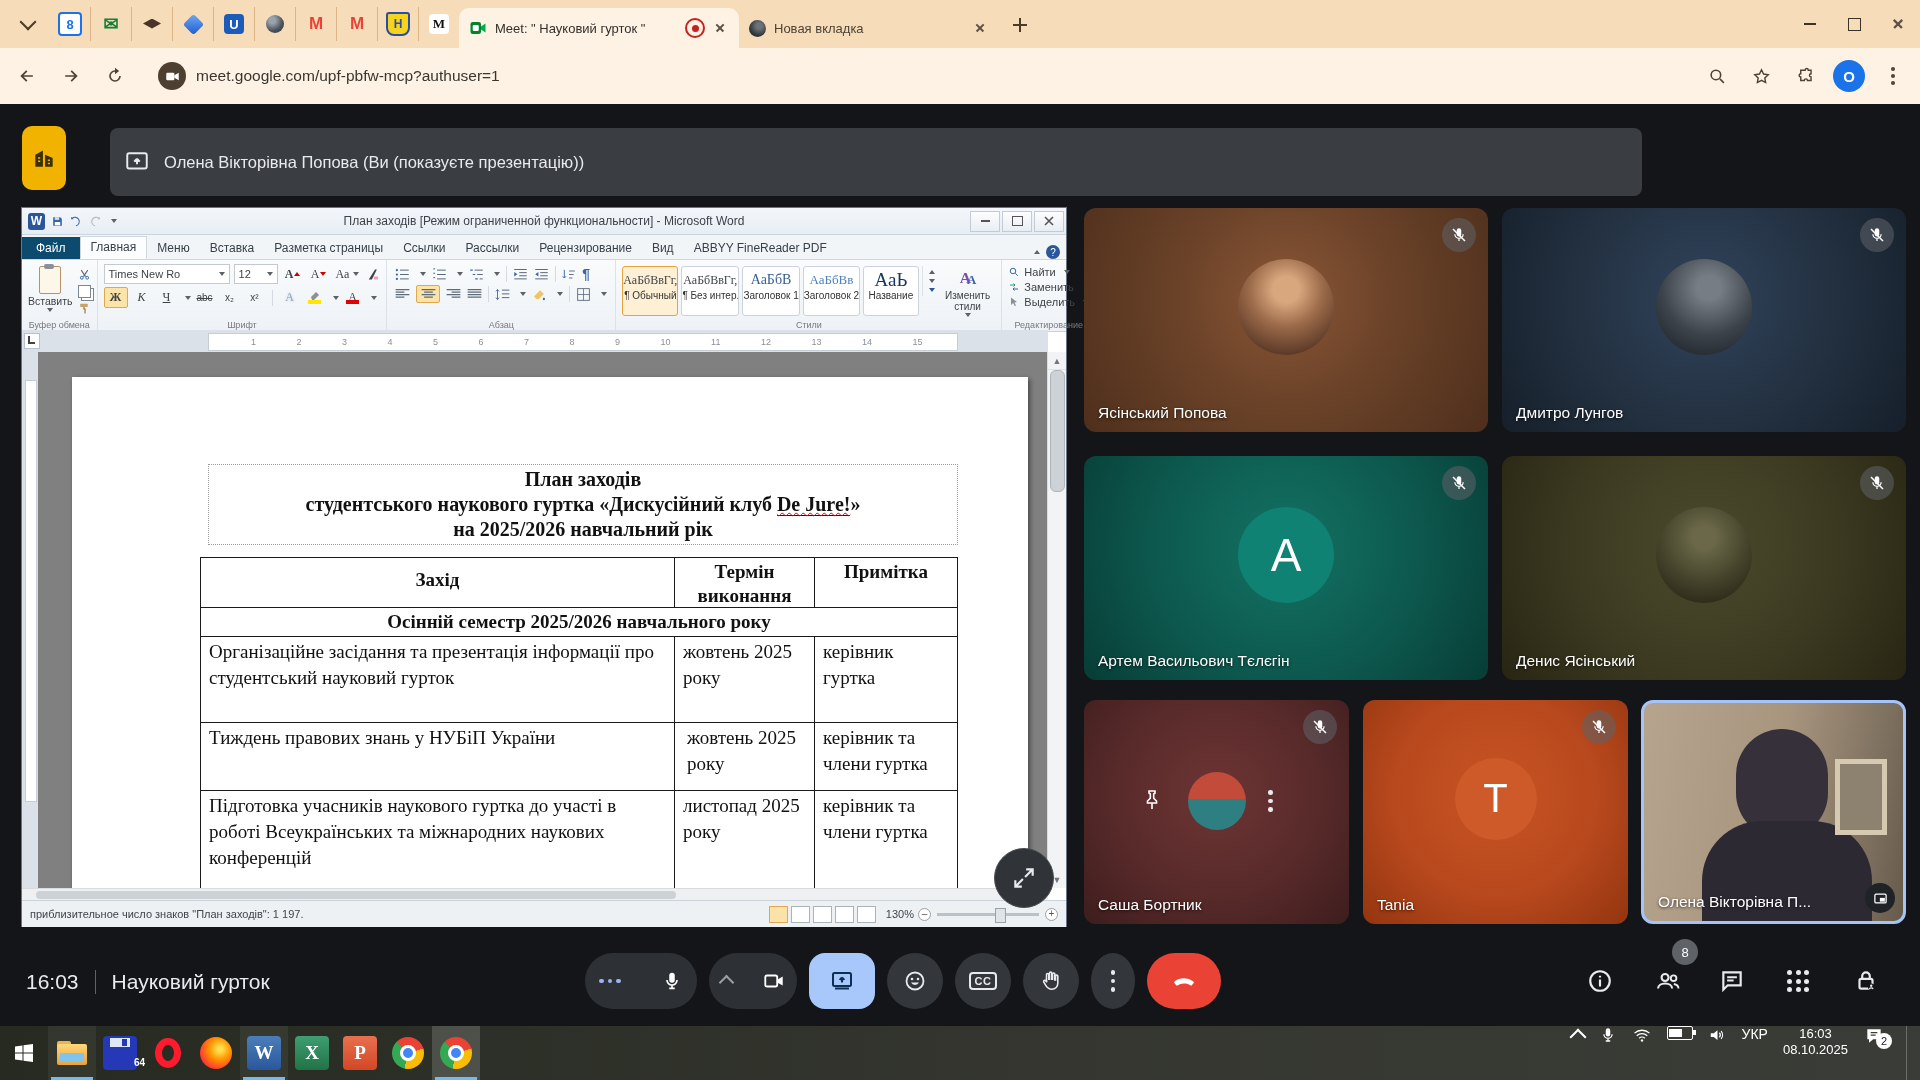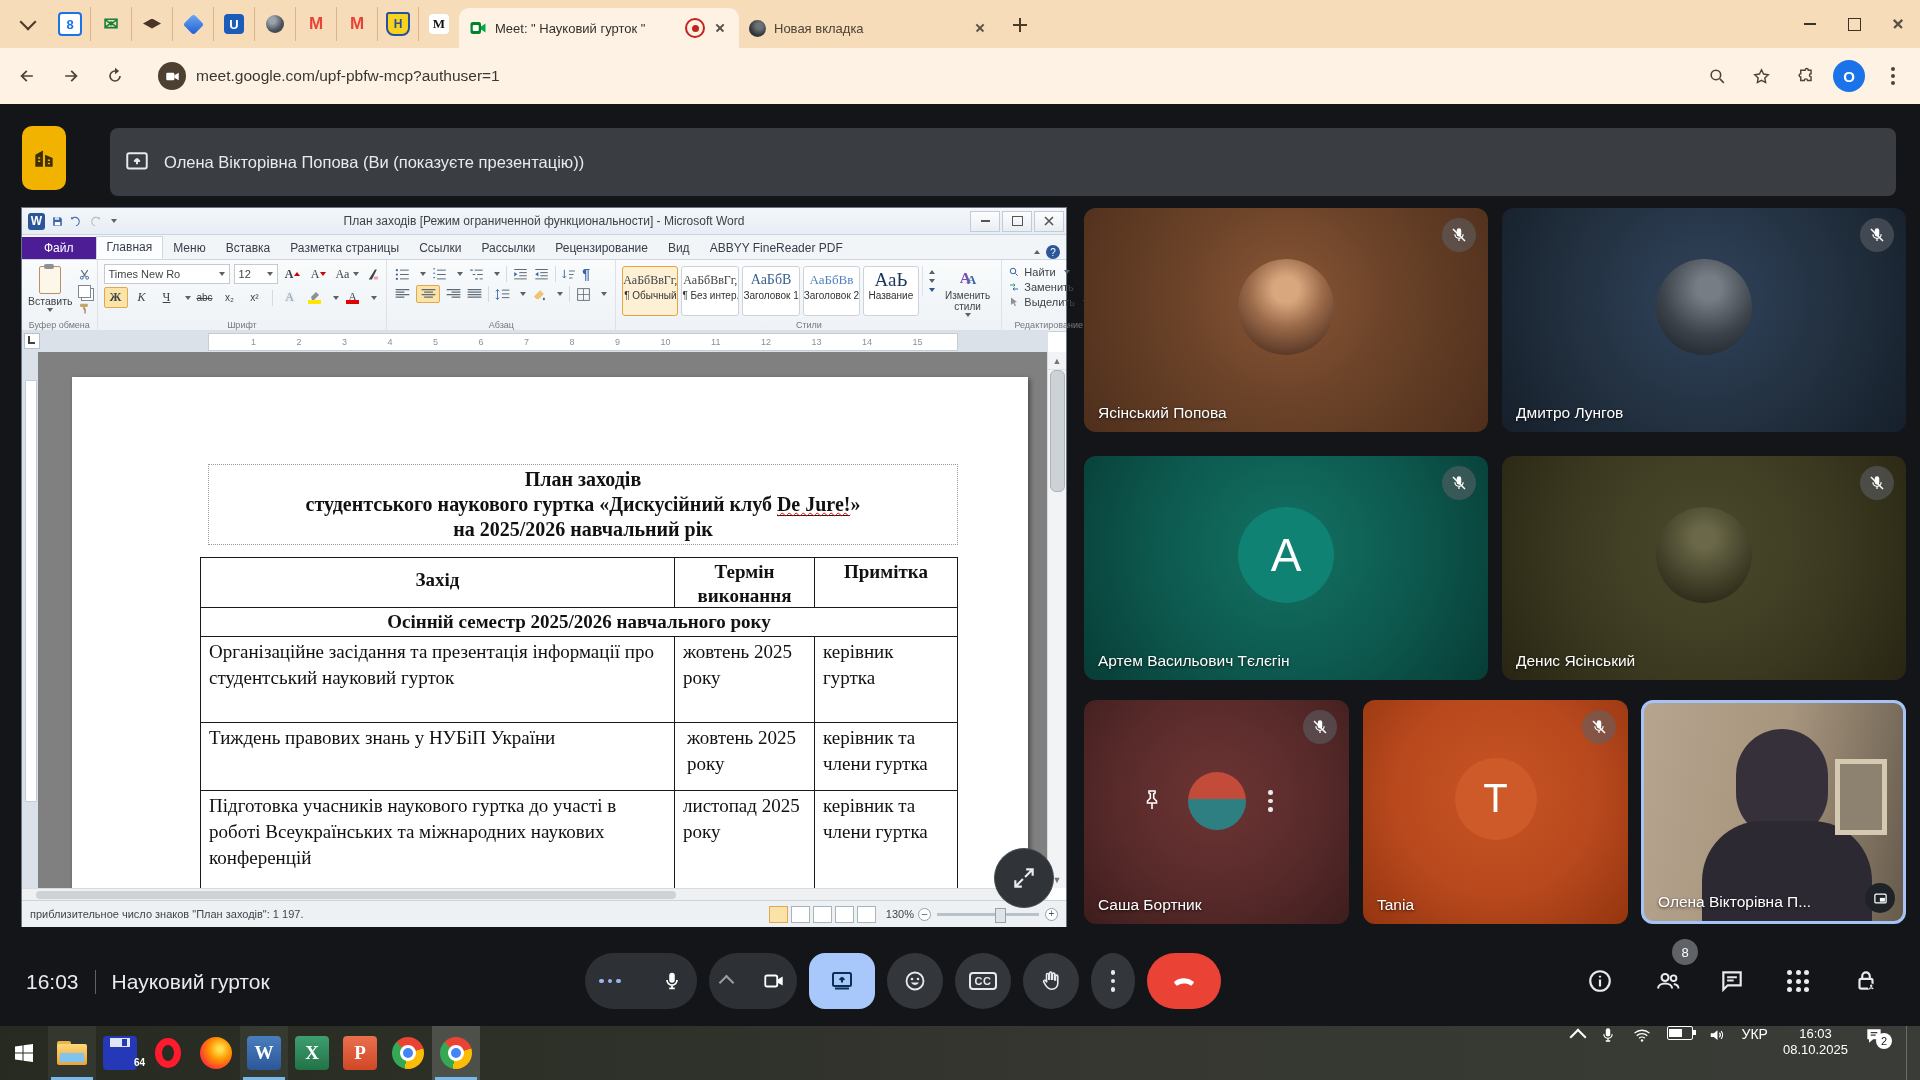--- a/index.html
+++ b/index.html
@@ -29,34 +29,34 @@
   .omnibox{flex:1;height:40px;margin:0 14px;border-radius:20px;display:flex;align-items:center;padding:0 6px;}
   .cambadge{width:28px;height:28px;border-radius:50%;background:#4e4031;display:flex;align-items:center;justify-content:center;margin:0 10px 0 6px;}
   .urltext{font-size:15.5px;color:#3a362f;}
   .profile{width:32px;height:32px;border-radius:50%;background:#1a73e8;color:#fff;font-size:15px;font-weight:bold;display:flex;align-items:center;justify-content:center;}
   .vdots{display:inline-flex;flex-direction:column;gap:3px;}
   .vdots i{width:4px;height:4px;border-radius:50%;background:#4d4437;}
 
   
   .meet{position:absolute;left:0;top:104px;width:1920px;height:922px;background:#141518;}
   .ybadge{position:absolute;left:22px;top:22px;width:44px;height:64px;border-radius:10px;background:#f2b200;}
-  .banner{position:absolute;left:110px;top:24px;width:1786px;height:68px;background:#3a3d42;border-radius:8px;display:flex;align-items:center;padding:0 14px;box-sizing:border-box;}
+  .banner{position:absolute;left:110px;top:24px;width:1532px;height:68px;background:#3a3d42;border-radius:8px;display:flex;align-items:center;padding:0 14px;box-sizing:border-box;}
   .bannertext{color:#e8eaed;font-size:16.5px;margin-left:14px;}
   .stopbtn{margin-left:auto;width:172px;background:#b3cdf8;color:#16386c;border:none;border-radius:26px;font-size:15px;line-height:19px;font-weight:bold;padding:7px 14px;text-align:center;font-family:"Liberation Sans",sans-serif;}
 
   
   .word{position:absolute;left:22px;top:104px;width:1044px;height:718px;background:#fff;box-shadow:0 0 0 1px #6a7482;}
   .wtitle{position:relative;height:26px;background:linear-gradient(#f3f7fb,#e7edf4);display:flex;align-items:center;border-bottom:1px solid #ccd4dd;}
   .wlogo{width:17px;height:17px;background:#2b579a;color:#fff;font-size:12px;font-weight:bold;border-radius:3px;margin-left:6px;display:flex;align-items:center;justify-content:center;}
   .qat{display:flex;align-items:center;gap:5px;margin-left:6px;color:#3a66a8;}
   .wtitletext{position:absolute;left:0;right:0;text-align:center;font-size:12px;color:#3c4248;}
   .wwb{width:28px;height:19px;border:1px solid #c3cbd4;background:linear-gradient(#fdfdfe,#e9eef3);display:flex;align-items:center;justify-content:center;margin-right:2px;}
   .wtabs{height:24px;background:#f2f5f8;display:flex;align-items:flex-end;border-bottom:1px solid #cfd6dd;font-size:12px;color:#38404a;}
   .wtab{padding:3px 10px 4px;}
-  .wtab-file{background:#4c1d95;color:#fff;padding:4px 22px;}
+  .wtab-file{background:#0c4a6e;color:#fff;padding:4px 14px;}
   .wtab-act{background:#fbfdfe;border:1px solid #cfd6dd;border-bottom:1px solid #fbfdfe;}
   .ribbon{height:71px;background:linear-gradient(#f9fbfc,#eef2f6);border-bottom:1px solid #c9d1d9;display:flex;font-size:11px;color:#3f4347;}
   .rgroup{position:relative;border-right:1px solid #dde2e8;padding:4px 6px 14px;box-sizing:border-box;}
   .rglabel{position:absolute;bottom:1px;left:0;right:0;text-align:center;font-size:9px;color:#76797d;}
   .combo{background:#fff;border:1px solid #c3cad1;height:18px;display:flex;align-items:center;padding:0 4px;font-size:11px;}
   .caret{width:0;height:0;border-left:3.5px solid transparent;border-right:3.5px solid transparent;border-top:4px solid #5b6166;margin-left:4px;}
   .fbtn{min-width:18px;height:19px;display:flex;align-items:center;justify-content:center;font-size:12px;padding:0 2px;}
   .fbtn-on{background:#fce3a7;border:1px solid #e0a94f;border-radius:2px;}
   .stylecard{width:58px;height:50px;background:#fff;border:1px solid #ccd3da;border-radius:3px;text-align:center;padding-top:3px;box-sizing:border-box;}
   .stylecard.sel{border:1px solid #e8a33d;background:#fdf0d5;}

